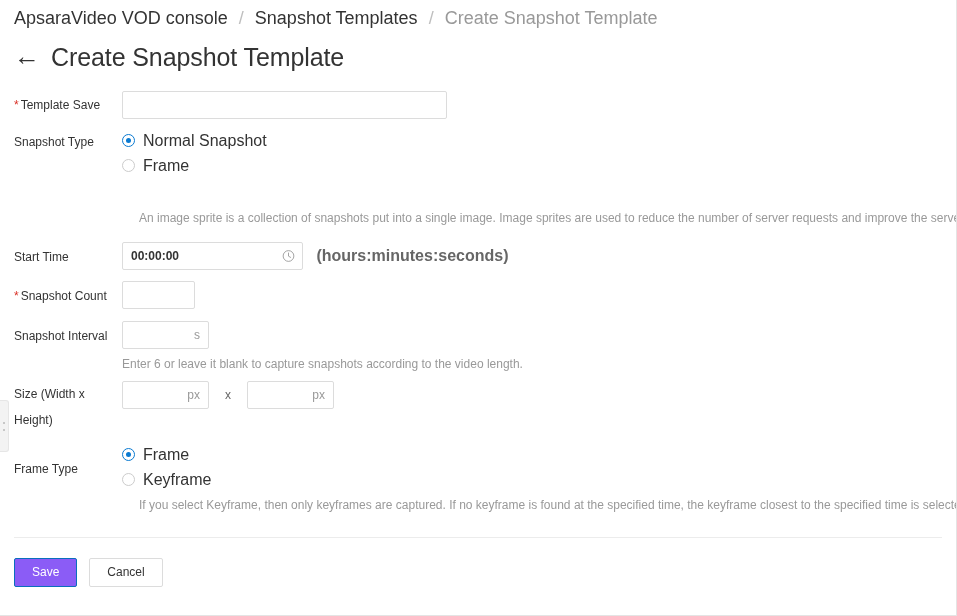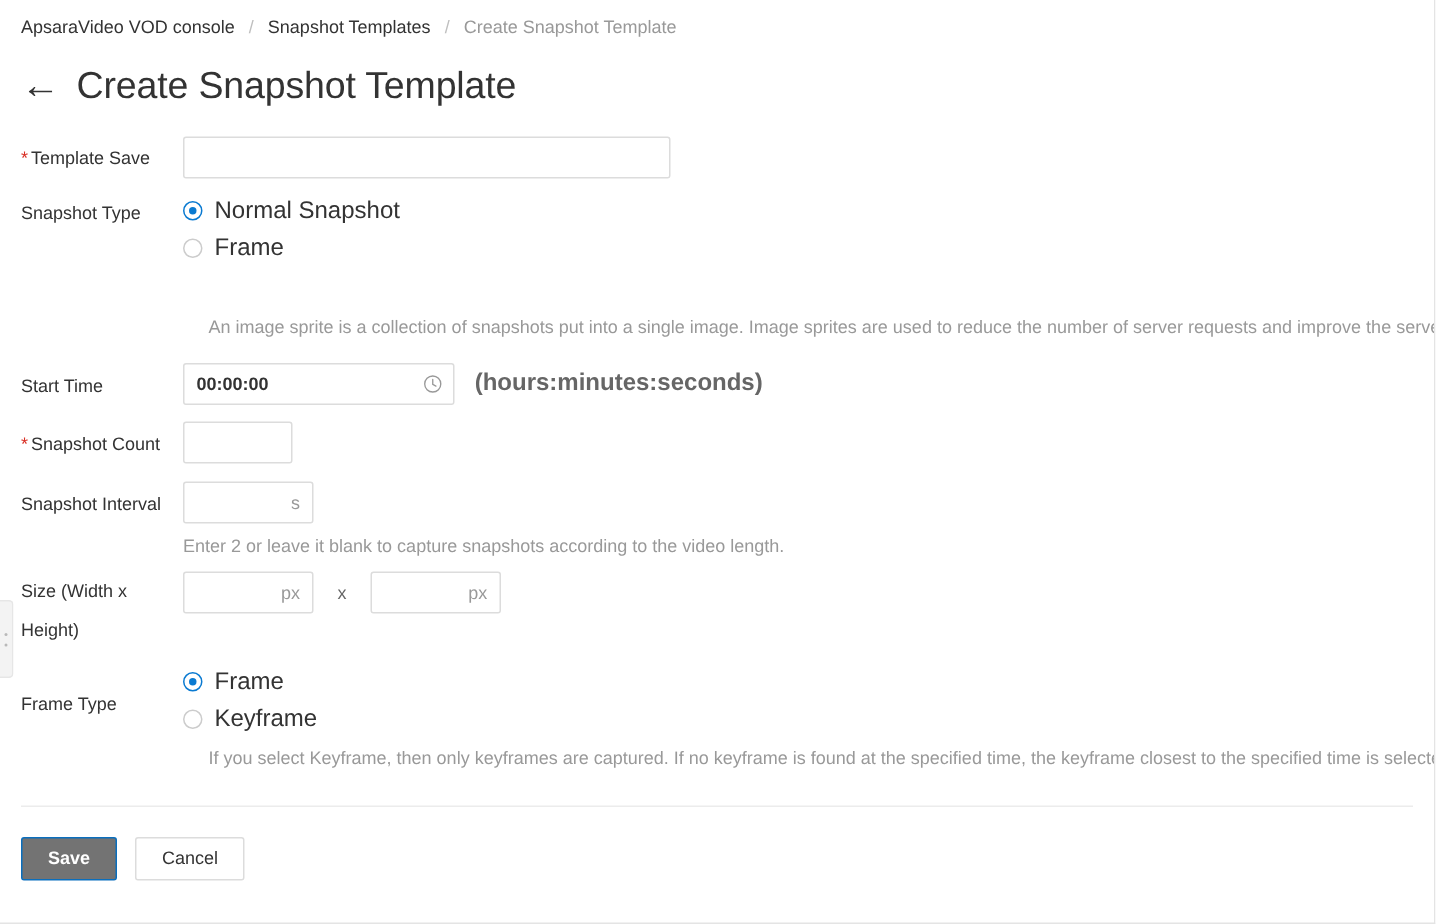--- a/index.html
+++ b/index.html
@@ -50,21 +50,21 @@
     height: 2px;
     background: #b9b9b9;
     border-radius: 50%;
   }
 
   
   .breadcrumb {
     position: absolute;
     left: 14px;
     top: 11px;
-    font-size: 12px;
+    font-size: 18px;
     line-height: 15px;
     white-space: nowrap;
   }
   .crumb-link {
     color: #333333;
     cursor: pointer;
   }
   .crumb-current {
     color: #999999;
   }
@@ -252,24 +252,23 @@
     padding: 0 17px;
     font-family: "Liberation Sans", sans-serif;
     font-size: 12px;
     line-height: 27px;
     border-radius: 2px;
     cursor: pointer;
     text-align: center;
     white-space: nowrap;
   }
   .btn-primary {
-    background: #737373;
+    background: #8b5cf6;
     border: 1px solid #0a6ebd;
     color: #ffffff;
-    font-weight: bold;
   }
   .btn-default {
     background: #ffffff;
     border: 1px solid #dcdcdc;
     color: #333333;
   }
 </style>
 </head>
 <body>
 
@@ -343,21 +342,21 @@
     </div>
 
     <div class="form-row" style="top:231px;">
       <div class="form-label" style="top:7px;">Snapshot Interval</div>
       <div class="form-control" style="top:0;">
         <span class="inp-wrap">
           <input class="inp" style="width: 87px;" type="text">
           <span class="inp-suffix">s</span>
         </span>
       </div>
-      <div class="hint-block" style="position:absolute; left:122px; top:35px;">Enter 2 or leave it blank to capture snapshots according to the video length.</div>
+      <div class="hint-block" style="position:absolute; left:122px; top:35px;">Enter 6 or leave it blank to capture snapshots according to the video length.</div>
     </div>
 
     <div class="form-row" style="top:291px;">
       <div class="form-label" style="top:0; line-height:26px;">Size (Width x Height)</div>
       <div class="form-control" style="top:0;">
         <span class="inp-wrap">
           <input class="inp" style="width: 87px;" type="text">
           <span class="inp-suffix">px</span>
         </span>
         <span class="size-x">x</span>

